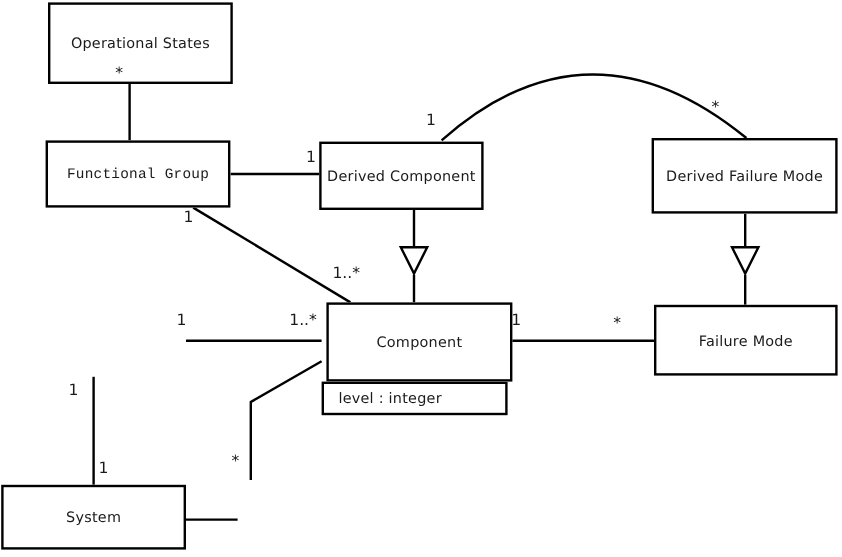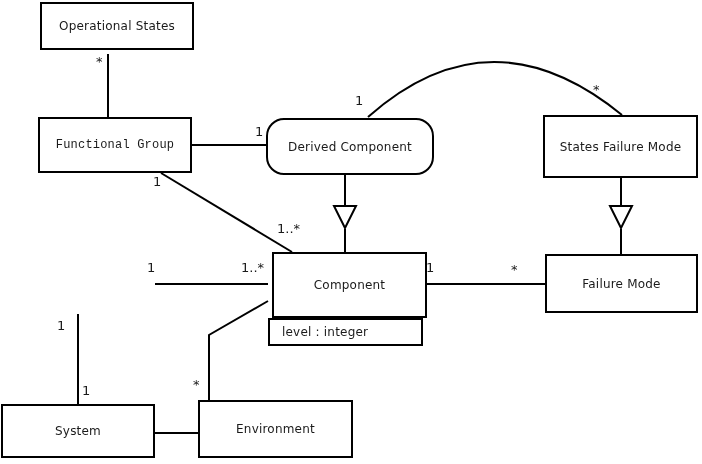--- a/index.html
+++ b/index.html
@@ -48,23 +48,23 @@
     padding-left: 12px;
   }
   .mult {
     position: absolute;
     font-size: 13px;
     line-height: 1;
     white-space: nowrap;
   }
 
   
-  #n-operational-states  { left: 40px;  top: 2px;   width: 154px; height: 48px; }
+  #n-operational-states  { left: 40px;  top: 2px;   width: 154px; height: 68px; }
   #n-functional-group    { left: 38px;  top: 117px; width: 154px; height: 56px; font-family: Liberation Mono, monospace; }
-  #n-derived-component   { left: 266px; top: 118px; width: 168px; height: 57px; border-radius: 18px; }
+  #n-derived-component   { left: 266px; top: 118px; width: 137px; height: 57px; }
   #n-derived-failure-mode{ left: 543px; top: 115px; width: 155px; height: 63px; }
   #n-component-name      { left: 272px; top: 252px; width: 155px; height: 66px; }
   #n-component-attrs     { left: 268px; top: 318px; width: 155px; height: 28px; }
   #n-failure-mode        { left: 545px; top: 254px; width: 153px; height: 59px; }
   #n-parts-list          { left: 1px;   top: 255px; width: 154px; height: 59px; }
   #n-system              { left: 1px;   top: 404px; width: 154px; height: 54px; }
   #n-environment         { left: 198px; top: 400px; width: 155px; height: 58px; }
 
   
   #m-opstates-star   { left: 96px;  top: 55px;  }
@@ -116,42 +116,39 @@
 
   <div class="node" id="n-functional-group">
     <span>Functional Group</span>
   </div>
 
   <div class="node" id="n-derived-component">
     <span>Derived Component</span>
   </div>
 
   <div class="node" id="n-derived-failure-mode">
-    <span>States Failure Mode</span>
+    <span>Derived Failure Mode</span>
   </div>
 
   <div class="node" id="n-component-name">
     <span>Component</span>
   </div>
   <div class="node attrs" id="n-component-attrs">
     <span>level : integer</span>
   </div>
 
   <div class="node" id="n-failure-mode">
     <span>Failure Mode</span>
   </div>
 
 
   <div class="node" id="n-system">
     <span>System</span>
   </div>
 
-  <div class="node" id="n-environment">
-    <span>Environment</span>
-  </div>
 
   <span class="mult" id="m-opstates-star">*</span>
   <span class="mult" id="m-fg-dc-one">1</span>
   <span class="mult" id="m-dc-dfm-one">1</span>
   <span class="mult" id="m-dc-dfm-star">*</span>
   <span class="mult" id="m-fg-comp-one">1</span>
   <span class="mult" id="m-fg-comp-many">1..*</span>
   <span class="mult" id="m-pl-comp-one">1</span>
   <span class="mult" id="m-pl-comp-many">1..*</span>
   <span class="mult" id="m-comp-fm-one">1</span>

